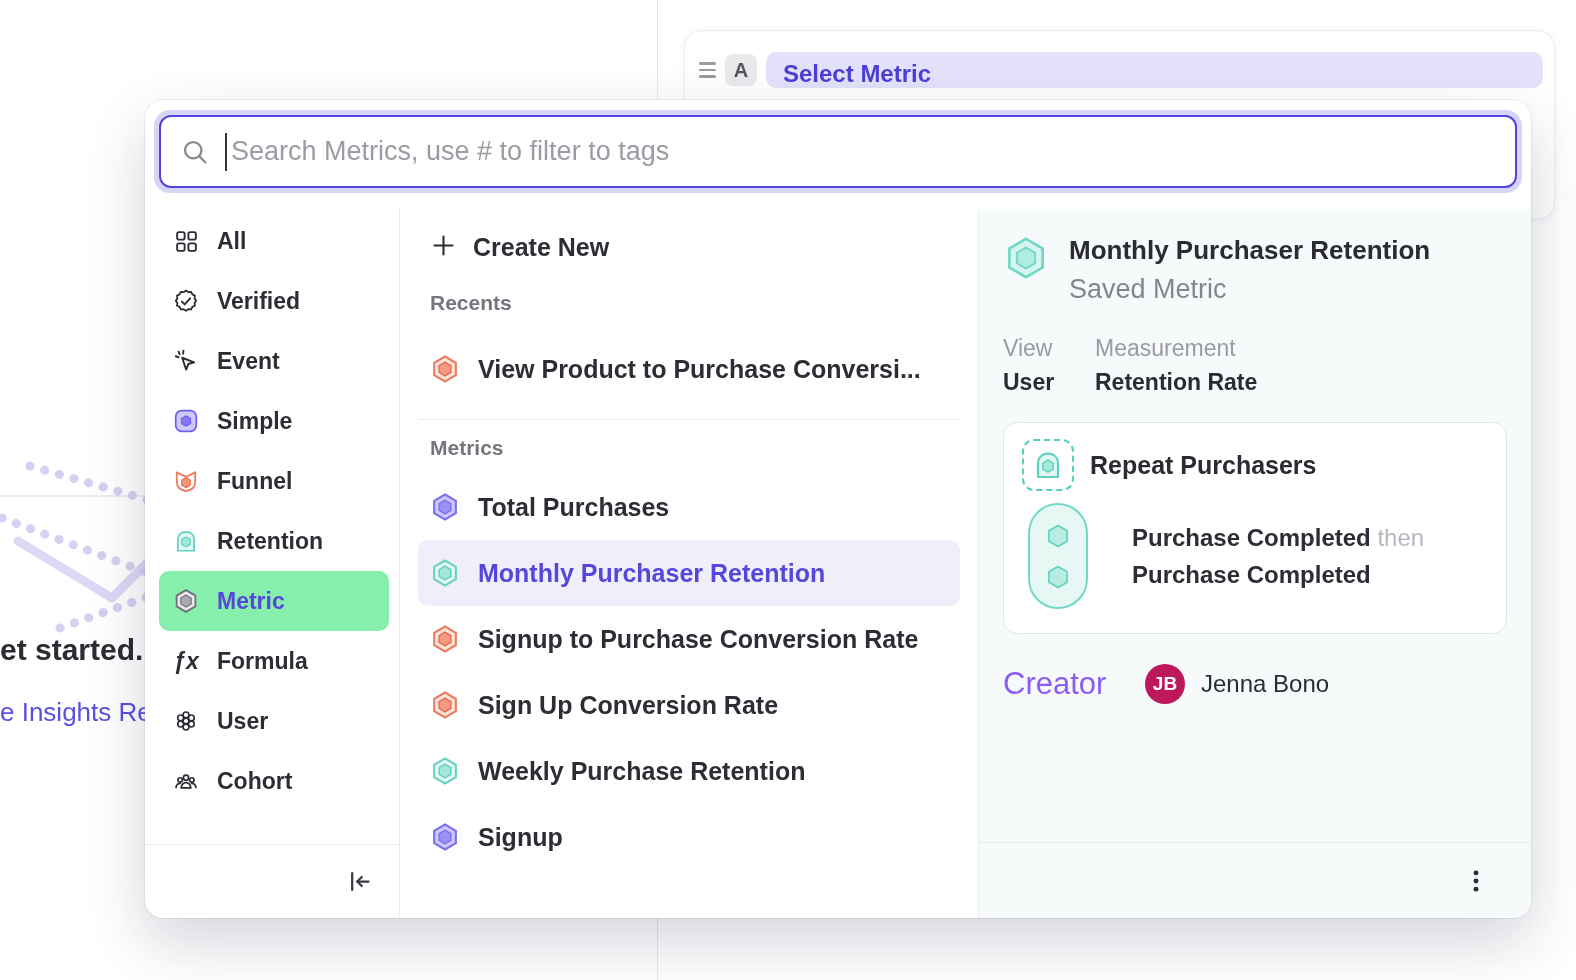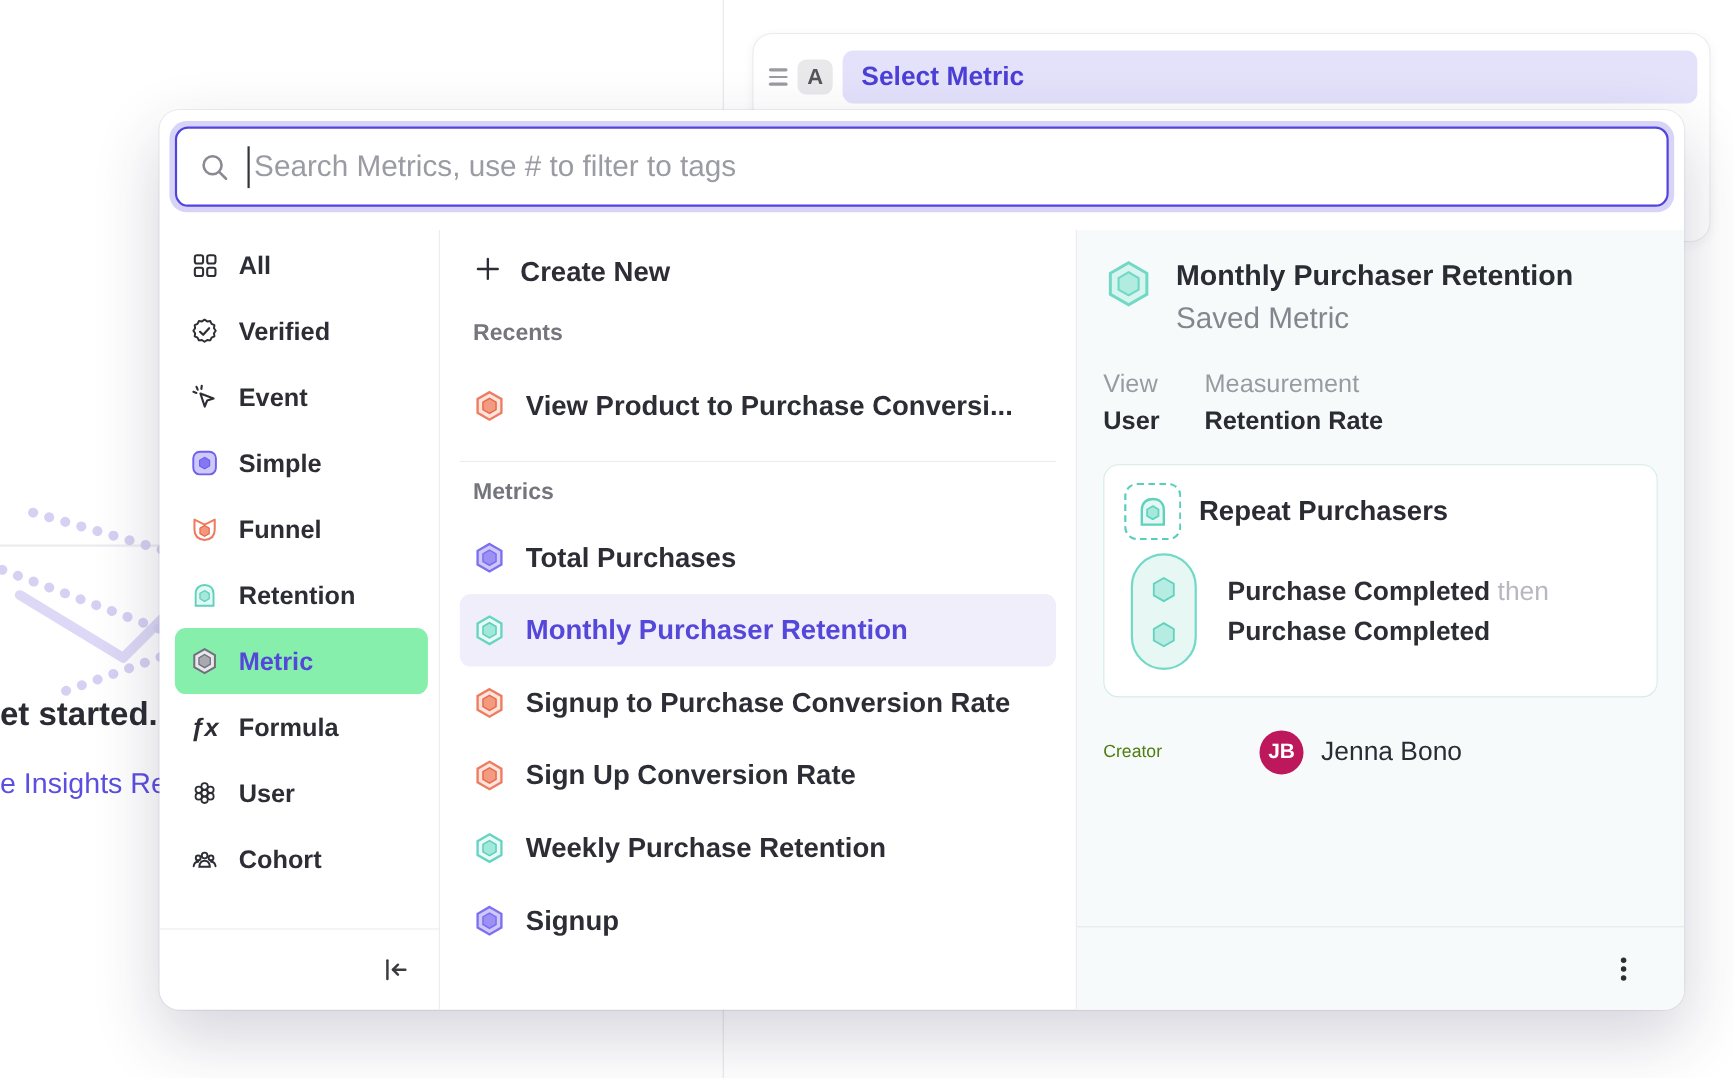--- a/index.html
+++ b/index.html
@@ -22,22 +22,22 @@
     position:absolute; left:684px; top:30px; width:871px; height:190px;
     background:#fff; border:1px solid #ebebee; border-radius:18px;
     box-shadow:0 2px 10px rgba(40,40,80,.05);
     padding:13px 11px; z-index:2;
   }
   .qb-row { display:flex; align-items:center; gap:9px; height:52px; }
   .drag-handle { display:flex; flex-direction:column; gap:4px; width:17px; margin-left:3px; }
   .drag-handle span { height:2.5px; background:#9a9aa2; border-radius:2px; }
   .a-badge { width:32px; height:32px; border-radius:8px; background:#e9e9ec; color:#55555e;
     font-weight:700; font-size:20px; display:flex; align-items:center; justify-content:center; flex:0 0 auto; }
-  .metric-pill { flex:1; height:48px; background:#e4e1fb; border-radius:10px; display:flex;
-    align-items:center; padding:0 17px; color:#4b3fd6; font-size:24px; font-weight:600; }
+  .metric-pill { flex:1; height:36px; background:#e4e1fb; border-radius:10px; display:flex;
+    align-items:flex-end; padding:0 17px; color:#4b3fd6; font-size:24px; font-weight:600; }
 
   
   .modal {
     position:absolute; left:145px; top:100px; width:1386px; height:818px;
     background:#fff; border-radius:18px; overflow:hidden; z-index:10;
     box-shadow:0 0 0 1px rgba(60,60,90,.08), 0 24px 60px rgba(40,40,80,.20);
     display:flex; flex-direction:column;
   }
   .search-area { padding:10px 9px 0; flex:0 0 auto; }
   .search-ring { background:#d8d4f8; border-radius:16px; padding:5px; }
@@ -92,29 +92,29 @@
   .info-col .info-label { font-size:23px; color:#9a9aa2; }
   .info-col .info-value { font-size:23px; font-weight:600; color:#2b2b33; margin-top:7px; }
   .info-col.group { width:68px; }
 
   .def-card { margin-top:26px; background:#fff; border:1.5px solid #d5ece6; border-radius:14px;
     padding:16px 18px 24px; }
   .def-header { display:flex; align-items:center; gap:16px; }
   .def-name { font-size:25px; font-weight:700; color:#2b2b33; }
   .dashed-box { width:52px; height:52px; border:2px dashed #57cfbc; border-radius:12px;
     display:flex; align-items:center; justify-content:center; flex:0 0 auto; }
-  .def-body { display:flex; gap:28px; margin-top:12px; align-items:center; padding-left:6px; }
+  .def-body { display:flex; gap:44px; margin-top:12px; align-items:center; padding-left:6px; }
   .capsule { width:60px; height:106px; border-radius:32px; background:#e7f8f4; border:2px solid #72d9c7;
     display:flex; flex-direction:column; align-items:center; justify-content:center; gap:13px; flex:0 0 auto; }
   .steps { display:flex; flex-direction:column; gap:9px; }
   .step-line { font-size:24px; font-weight:600; color:#2d2d35; }
   .connector { color:#b7b7bf; font-weight:500; }
 
   .creator-row { margin-top:30px; display:flex; align-items:center; }
-  .creator-label { width:142px; font-size:16px; color:#4d7c0f; flex:0 0 auto; }
+  .creator-label { width:142px; font-size:31px; color:#8b5cf6; flex:0 0 auto; }
   .avatar { width:40px; height:40px; border-radius:50%; background:#be185d; color:#fff;
     font-size:19px; font-weight:700; display:flex; align-items:center; justify-content:center; flex:0 0 auto; }
   .creator-name { margin-left:16px; font-size:24px; font-weight:500; color:#2b2b33; }
 
   .details-footer { flex:0 0 auto; height:76px; border-top:1px solid #e6e9e9; display:flex;
     align-items:center; justify-content:flex-end; padding-right:42px; }
   .kebab { cursor:pointer; display:flex; }
 </style>
 </head>
 <body>

